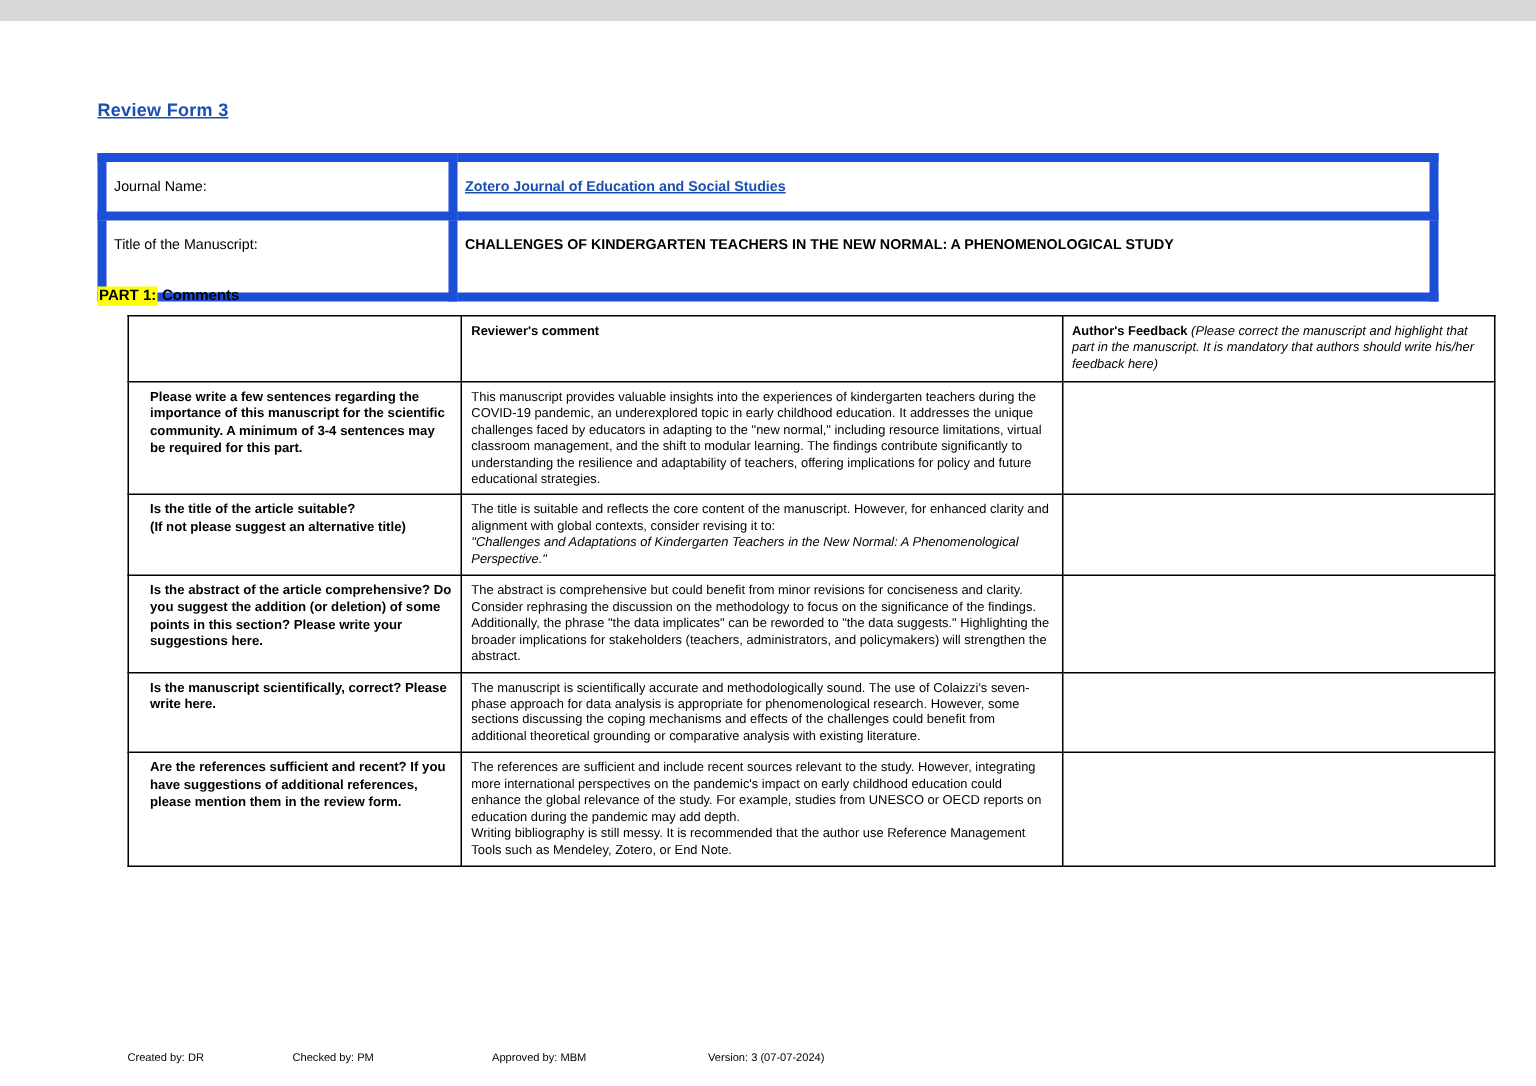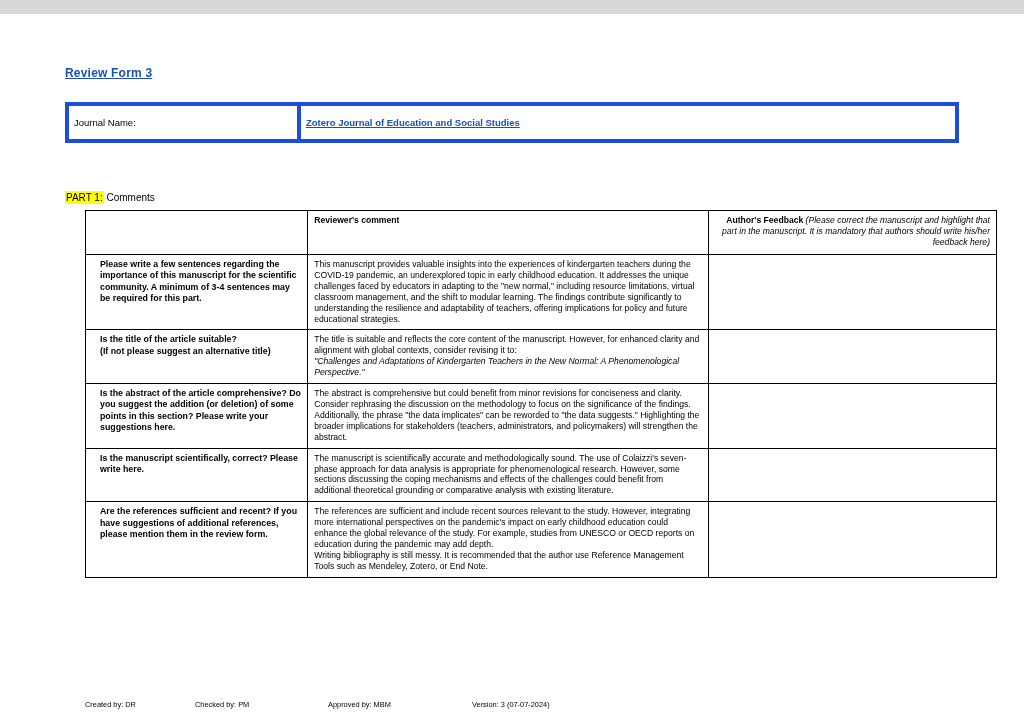--- a/index.html
+++ b/index.html
@@ -43,21 +43,21 @@
     border-collapse: collapse;
   }
   .hdr-table {
     position: absolute;
     left: 41px;
     top: 88px;
     width: 894px;
     table-layout: fixed;
   }
   .hdr-table td {
-    border: 4px solid #1d4ed8;
+    border: 6px solid #1d4ed8;
     font-size: 9.5px;
     padding: 11px 5px;
     vertical-align: top;
     color: #000;
   }
   .hdr-table td.label {
     width: 218px;
   }
   .hdr-table td.value {
     font-weight: bold;
@@ -69,21 +69,21 @@
     font-weight: bold;
   }
   .row-tall td { height: 26px; }
 
   
   .part-heading {
     position: absolute;
     left: 41px;
     top: 178px;
     font-size: 10px;
-    font-weight: normal;
+    font-weight: bold;
   }
   .hl {
     background: #ffff00;
     padding: 1px 1px;
   }
 
   
   .main-table {
     position: absolute;
     left: 61px;
@@ -110,21 +110,20 @@
     padding-left: 14px;
     line-height: 1.3;
   }
   .head-c {
     font-weight: bold;
     font-size: 9px;
   }
   .head-f {
     font-size: 8.4px;
     line-height: 1.3;
-    text-align: right;
   }
   .head-f i { font-style: italic; }
   .hrow td { height: 34px; }
   .italic { font-style: italic; }
 
   
   .footer {
     position: absolute;
     left: 61px;
     top: 686px;
@@ -147,20 +146,24 @@
     <div class="title-link">Review Form 3</div>
 
     <table class="hdr-table">
       <tbody>
           <tr>
         <td class="label">Journal Name:</td>
         <td class="value">
           <span class="hdr-link">Zotero Journal of Education and Social Studies</span>
         </td>
       </tr>
+      <tr class="row-tall">
+        <td class="label">Title of the Manuscript:</td>
+        <td class="value">CHALLENGES OF KINDERGARTEN TEACHERS IN THE NEW NORMAL: A PHENOMENOLOGICAL STUDY</td>
+      </tr>
     </tbody>
       </table>
 
     <div class="part-heading">
       <span class="hl">PART  1:</span>
       <span>Comments</span>
     </div>
 
     <table class="main-table">
       <colgroup>

